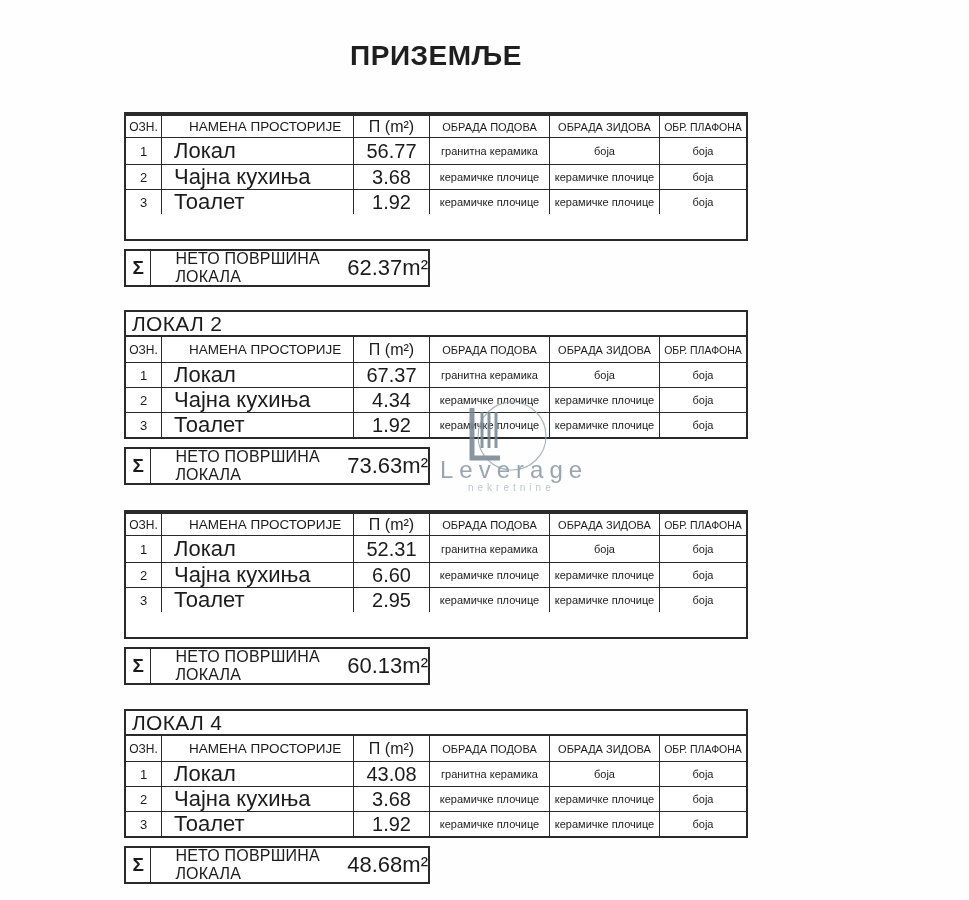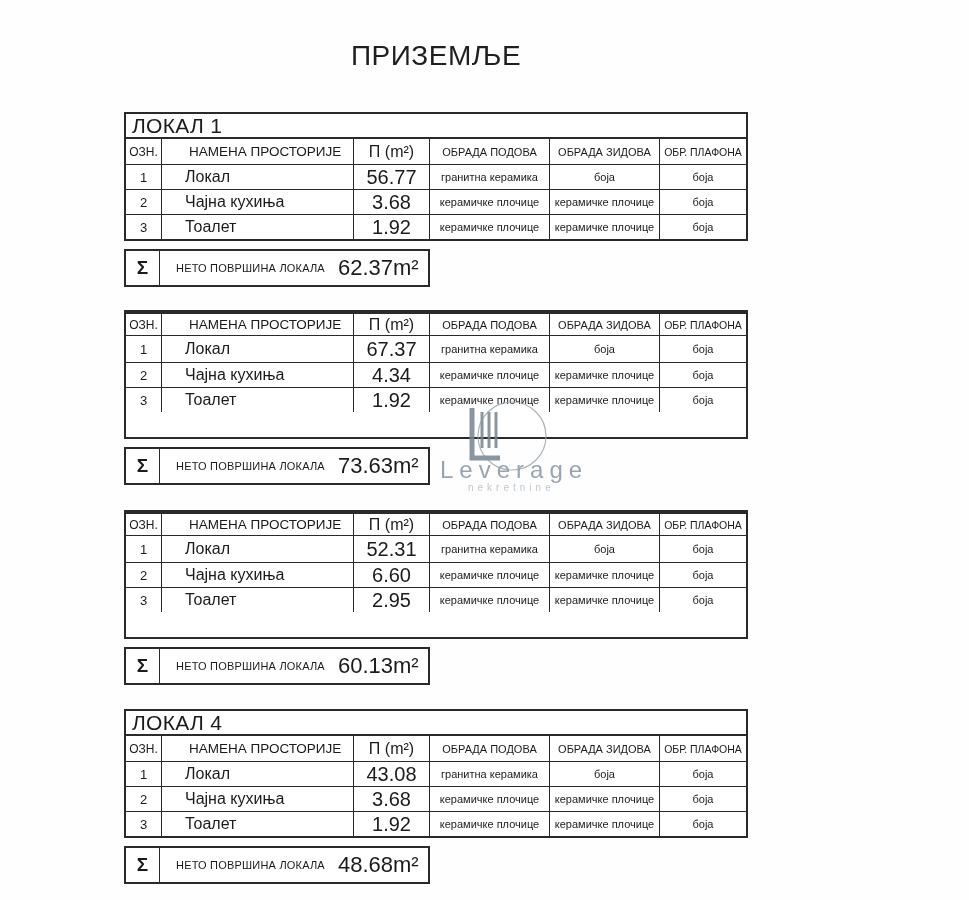--- a/index.html
+++ b/index.html
@@ -11,21 +11,21 @@
     --wm-circle:#9aa7b2;
   }
   *{margin:0;padding:0;box-sizing:border-box}
   html,body{background:#f3f3f3}
   body{font-family:"Liberation Sans","DejaVu Sans",sans-serif;color:var(--txt)}
   .page{
     position:relative;width:969px;height:900px;background:#fefefe;overflow:hidden;
   }
   .main-title{
     position:absolute;left:124px;top:40px;width:624px;
-    text-align:center;font-size:28px;font-weight:400;color:#1f1f1f;letter-spacing:.5px;
+    text-align:center;font-size:28px;font-weight:700;color:#1f1f1f;letter-spacing:.5px;
   }
   .tbl{position:absolute;left:124px;width:624px}
   .t1{top:112px}.t2{top:310px}.t3{top:510px}.t4{top:709px}
   .grid{
     display:grid;width:624px;
     grid-template-columns:35px 192px 76px 120px 110px 1fr;
     grid-template-rows:23px 27px 25px 25px 25px;
     border:2px solid var(--line);background:#fff;
   }
   .c{display:flex;align-items:center;justify-content:center;
@@ -34,48 +34,47 @@
   .nb{border-left:none}
   .ttl{grid-column:1/-1;border-left:none;border-top:none;justify-content:flex-start;
        padding-left:6px;font-size:21px;letter-spacing:.3px}
   .hr{border-top-width:2px}
   .h-ozn{font-size:12px}
   .h-nam{justify-content:flex-start;padding-left:27px;font-size:13.5px}
   .h-area{font-size:16px}
   .h-pod,.h-zid{font-size:11px}
   .h-pla{font-size:10.5px}
   .d-ozn{font-size:13px}
-  .d-nam{justify-content:flex-start;padding-left:23px;font-size:16px}
+  .d-nam{justify-content:flex-start;padding-left:12px;font-size:22px}
   .d-area{font-size:20px}
   .d-sm{font-size:11px}
   .sum{
     margin-top:8px;width:306px;height:38px;border:2px solid var(--line);
     background:#fff;display:flex;align-items:center;
   }
   .sum .sym{width:34px;height:100%;border-right:1.5px solid var(--line);
     display:flex;align-items:center;justify-content:center;font-size:19px;font-weight:600}
-  .sum .lbl{font-size:11px;margin-left:16px;letter-spacing:.2px}
+  .sum .lbl{font-size:16px;margin-left:24px;letter-spacing:.2px}
   .sum .val{font-size:22px;margin-left:13px}
   .watermark{position:absolute;left:437px;top:398px;width:130px;height:110px;
     opacity:.85;pointer-events:none}
   .wm-brand{position:absolute;left:3px;top:58px;font-size:24px;letter-spacing:6px;
     color:var(--wm-brand)}
   .wm-sub{position:absolute;left:31px;top:84px;font-size:10px;letter-spacing:4px;
     color:var(--wm-sub)}
 </style>
 </head>
 <body>
 
 <div class="page">
 
   <div class="main-title">ПРИЗЕМЉЕ</div>
 
   <section class="tbl t1">
     <div class="grid">
-      <div class="c ttl">ЛОКАЛ 1</div>
       <div class="c nb hr h-ozn">ОЗН.</div>
       <div class="c hr h-nam">НАМЕНА ПРОСТОРИЈЕ</div>
       <div class="c hr h-area">П (m²)</div>
       <div class="c hr h-pod">ОБРАДА ПОДОВА</div>
       <div class="c hr h-zid">ОБРАДА ЗИДОВА</div>
       <div class="c hr h-pla">ОБР. ПЛАФОНА</div>
 
       <div class="c nb d-ozn">1</div>
       <div class="c d-nam">Локал</div>
       <div class="c d-area">56.77</div>
@@ -99,20 +98,21 @@
     </div>
     <div class="sum">
       <div class="sym">Σ</div>
       <div class="lbl">НЕТО ПОВРШИНА ЛОКАЛА</div>
       <div class="val">62.37m²</div>
     </div>
   </section>
 
   <section class="tbl t2">
     <div class="grid">
+      <div class="c ttl">ЛОКАЛ 2</div>
       <div class="c nb hr h-ozn">ОЗН.</div>
       <div class="c hr h-nam">НАМЕНА ПРОСТОРИЈЕ</div>
       <div class="c hr h-area">П (m²)</div>
       <div class="c hr h-pod">ОБРАДА ПОДОВА</div>
       <div class="c hr h-zid">ОБРАДА ЗИДОВА</div>
       <div class="c hr h-pla">ОБР. ПЛАФОНА</div>
 
       <div class="c nb d-ozn">1</div>
       <div class="c d-nam">Локал</div>
       <div class="c d-area">67.37</div>

